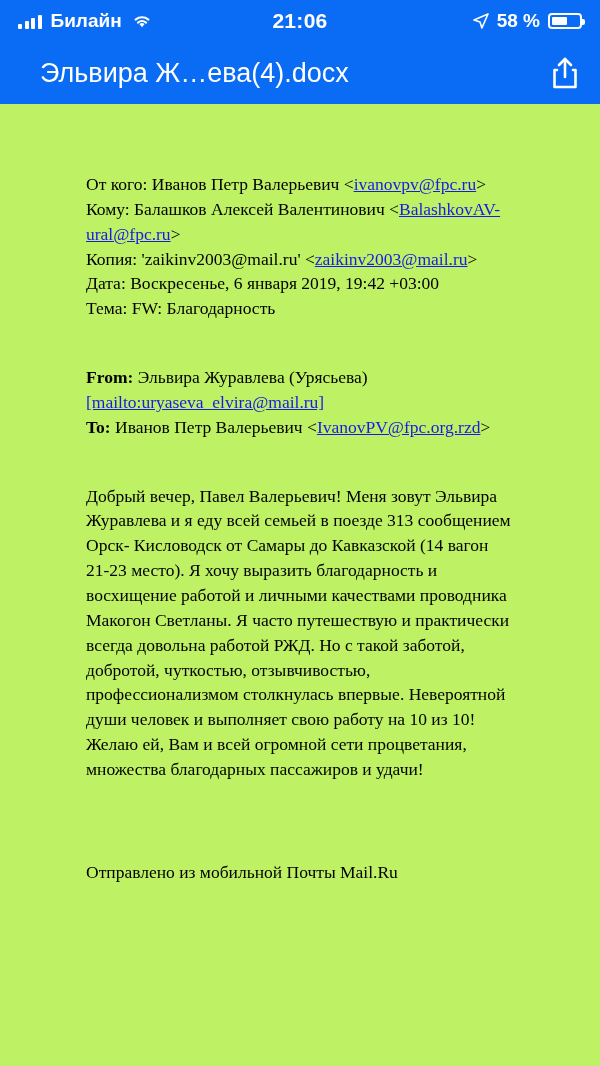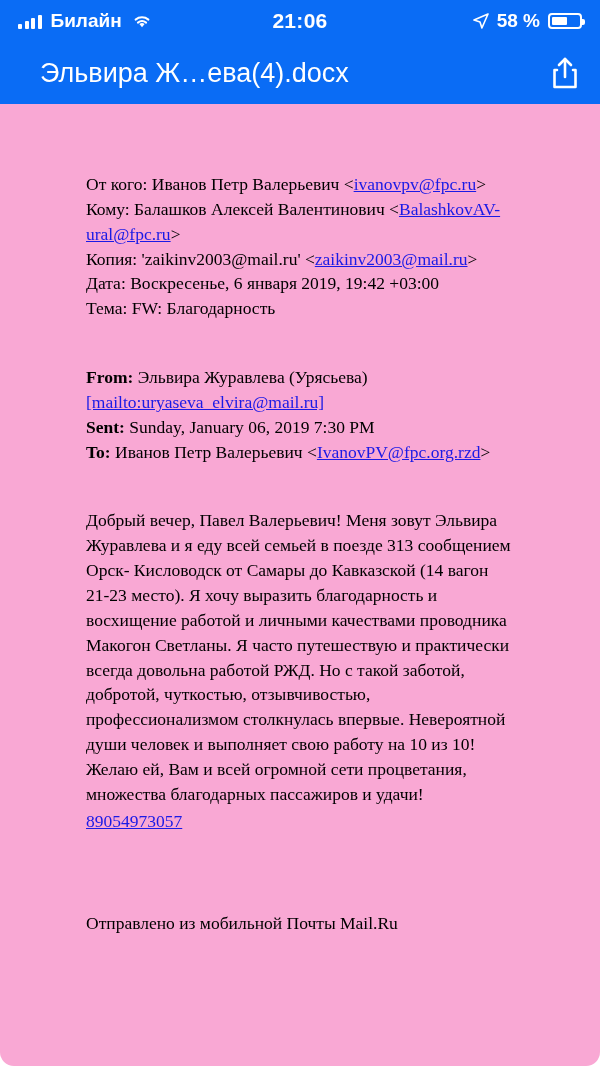--- a/index.html
+++ b/index.html
@@ -7,22 +7,21 @@
     width: 600px;
     height: 1066px;
     background: #ffffff;
     font-family: "Liberation Sans", sans-serif;
     overflow: hidden;
   }
   #screen {
     position: relative;
     width: 600px;
     height: 1066px;
-    background: #f9a8d4;
-    border-radius: 14px;
+    background: #bef264;
   }
 
   
   .statusbar {
     height: 42px;
     background: #0a6cf5;
     color: #ffffff;
     display: flex;
     align-items: center;
     padding: 0 18px;
@@ -189,36 +188,29 @@
 
     <div>
       <p class="hdr-line">
         <span class="bold">From:</span>
         <span>Эльвира Журавлева (Урясьева)</span>
       </p>
       <p class="hdr-line">
         <span class="link">[mailto:uryaseva_elvira@mail.ru]</span>
       </p>
       <p class="hdr-line">
-        <span class="bold">Sent:</span>
-        <span>Sunday, January 06, 2019 7:30 PM</span>
-      </p>
-      <p class="hdr-line">
         <span class="bold">To:</span>
         <span>Иванов Петр Валерьевич &lt;</span><span class="link">IvanovPV@fpc.org.rzd</span><span>&gt;</span>
       </p>
     </div>
 
     <div class="block-gap"></div>
 
     <p class="para">Добрый вечер, Павел Валерьевич! Меня зовут Эльвира Журавлева и я еду всей семьей в поезде 313 сообщением Орск- Кисловодск от Самары до Кавказской (14 вагон 21-23 место). Я хочу выразить благодарность и восхищение работой и личными качествами проводника Макогон Светланы. Я часто путешествую и практически всегда довольна работой РЖД. Но с такой заботой, добротой, чуткостью, отзывчивостью, профессионализмом столкнулась впервые. Невероятной души человек и выполняет свою работу на 10 из 10! Желаю ей, Вам и всей огромной сети процветания, множества благодарных пассажиров и удачи!</p>
 
-    <p class="phone">
-      <span class="link">89054973057</span>
-    </p>
 
     <div class="block-gap"></div>
     <div class="block-gap-sm"></div>
 
     <p class="footer-note">Отправлено из мобильной Почты Mail.Ru</p>
   </div>
 
 </div>
 
 </body></html>

